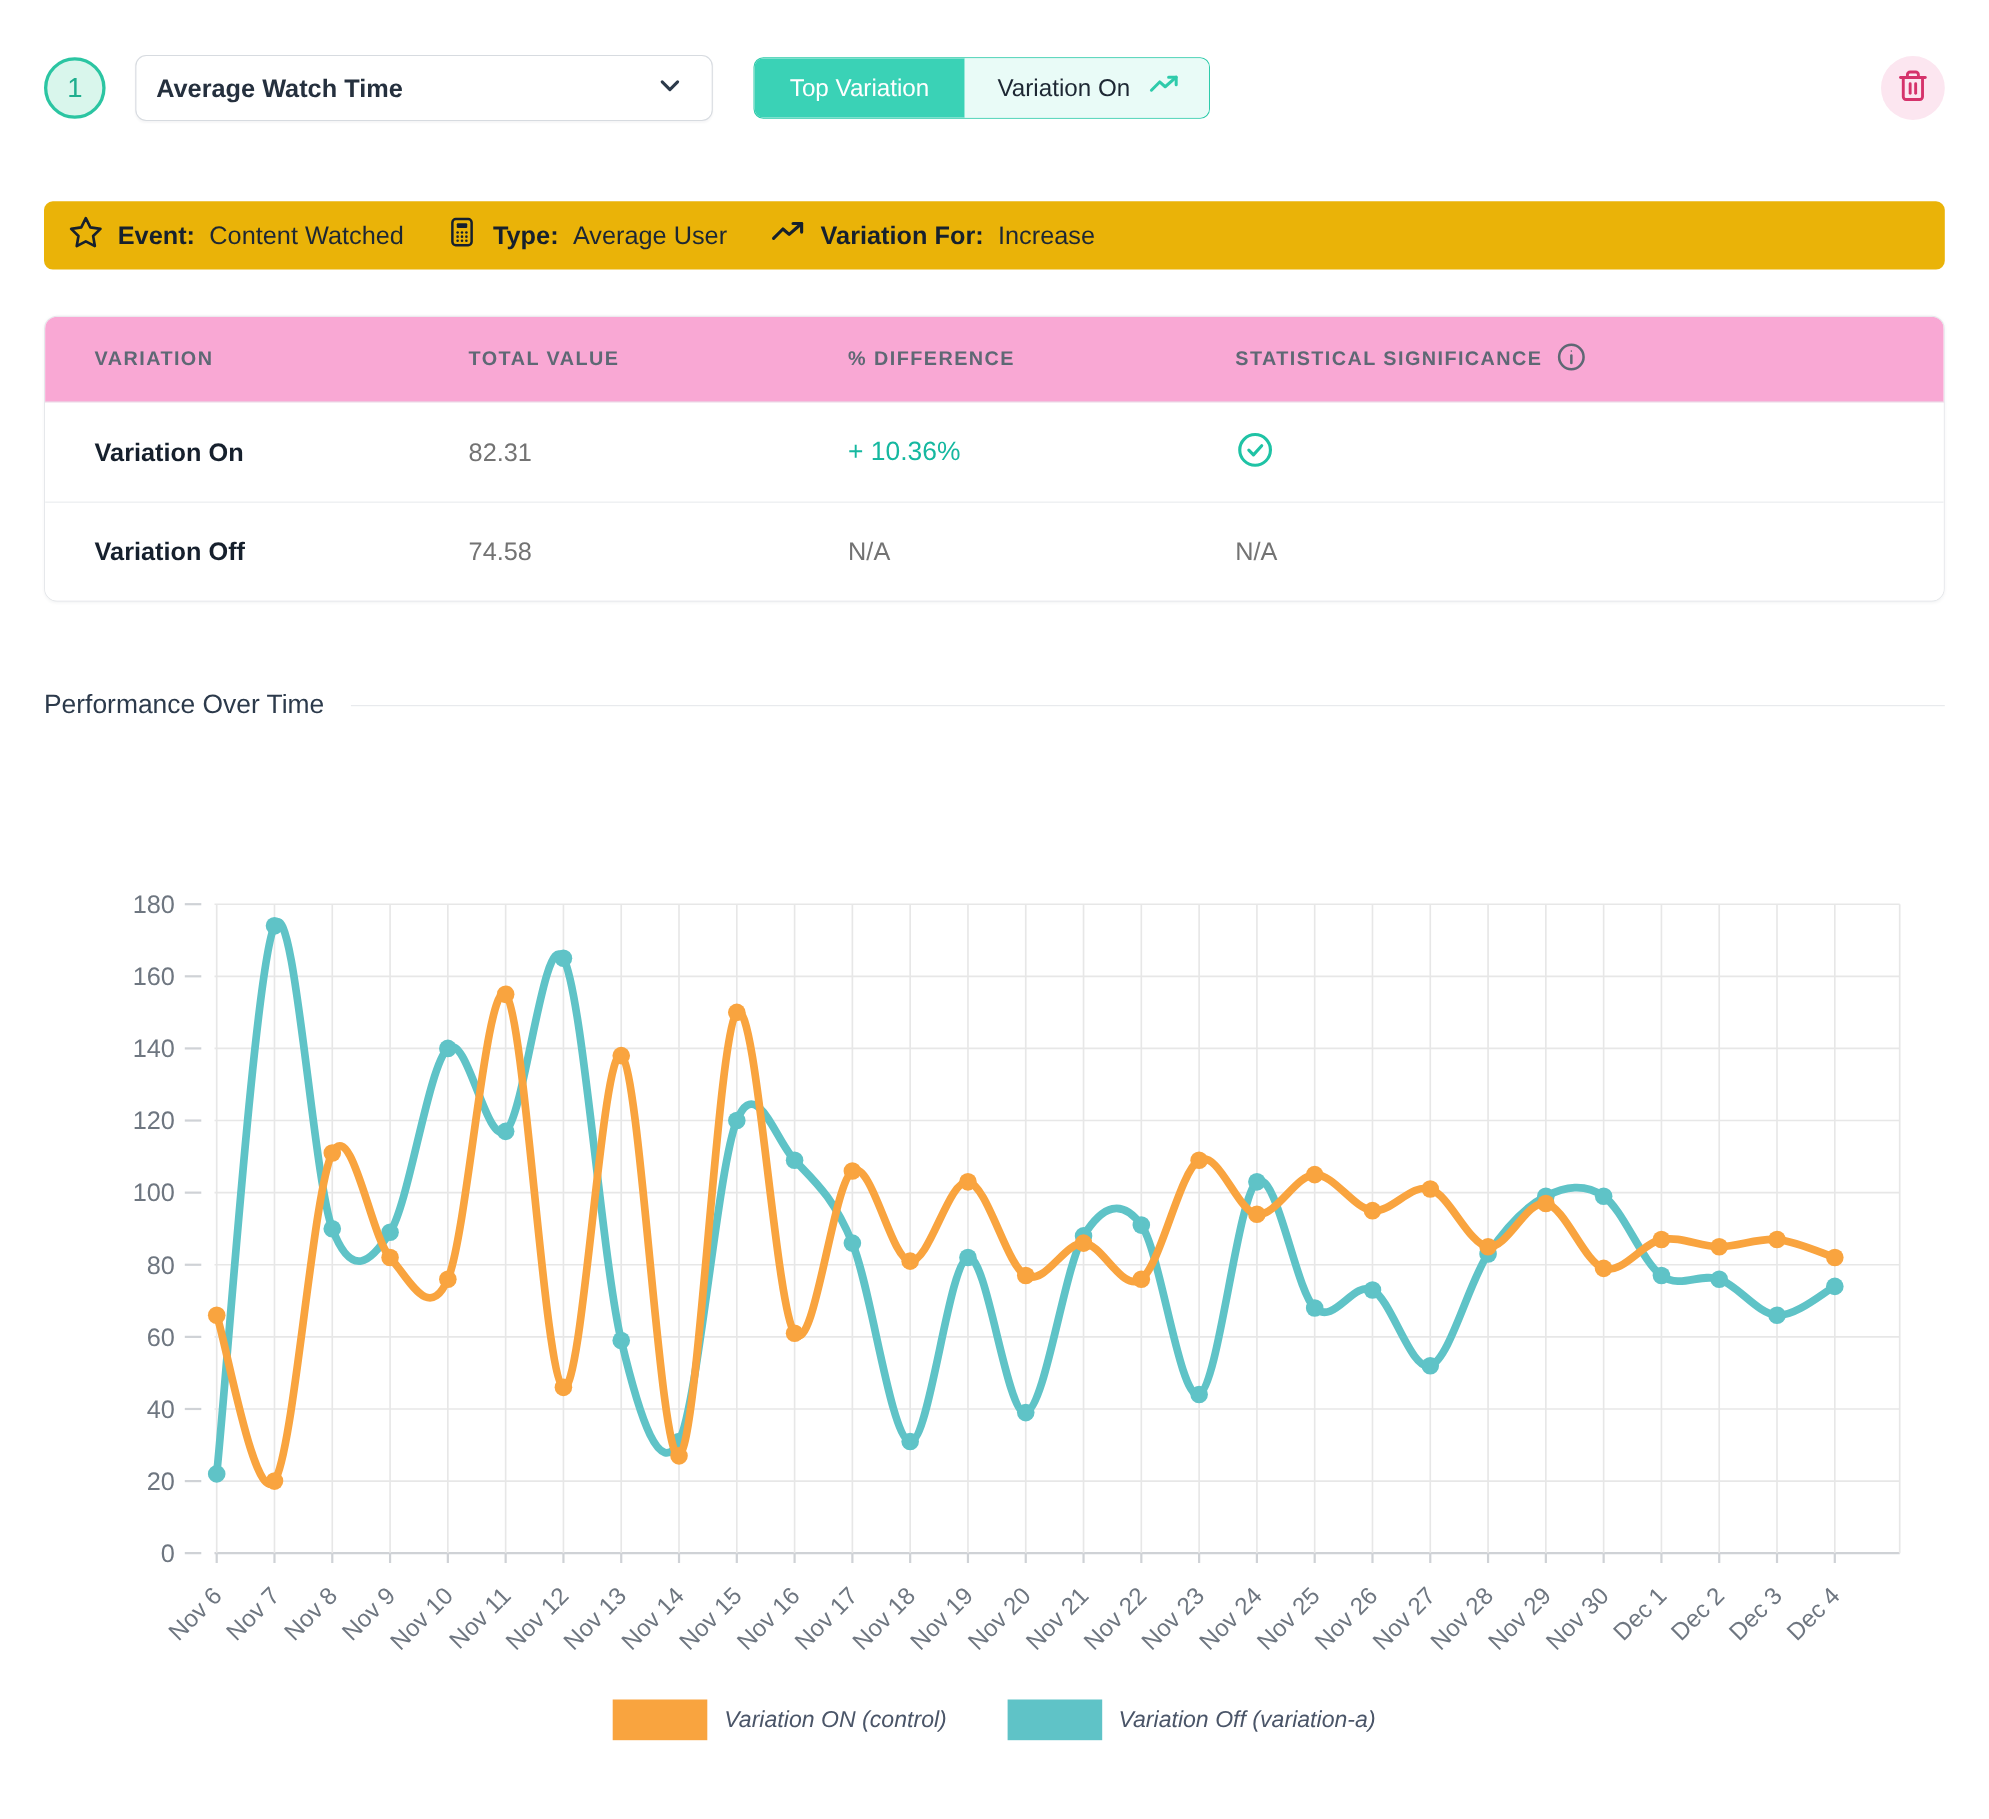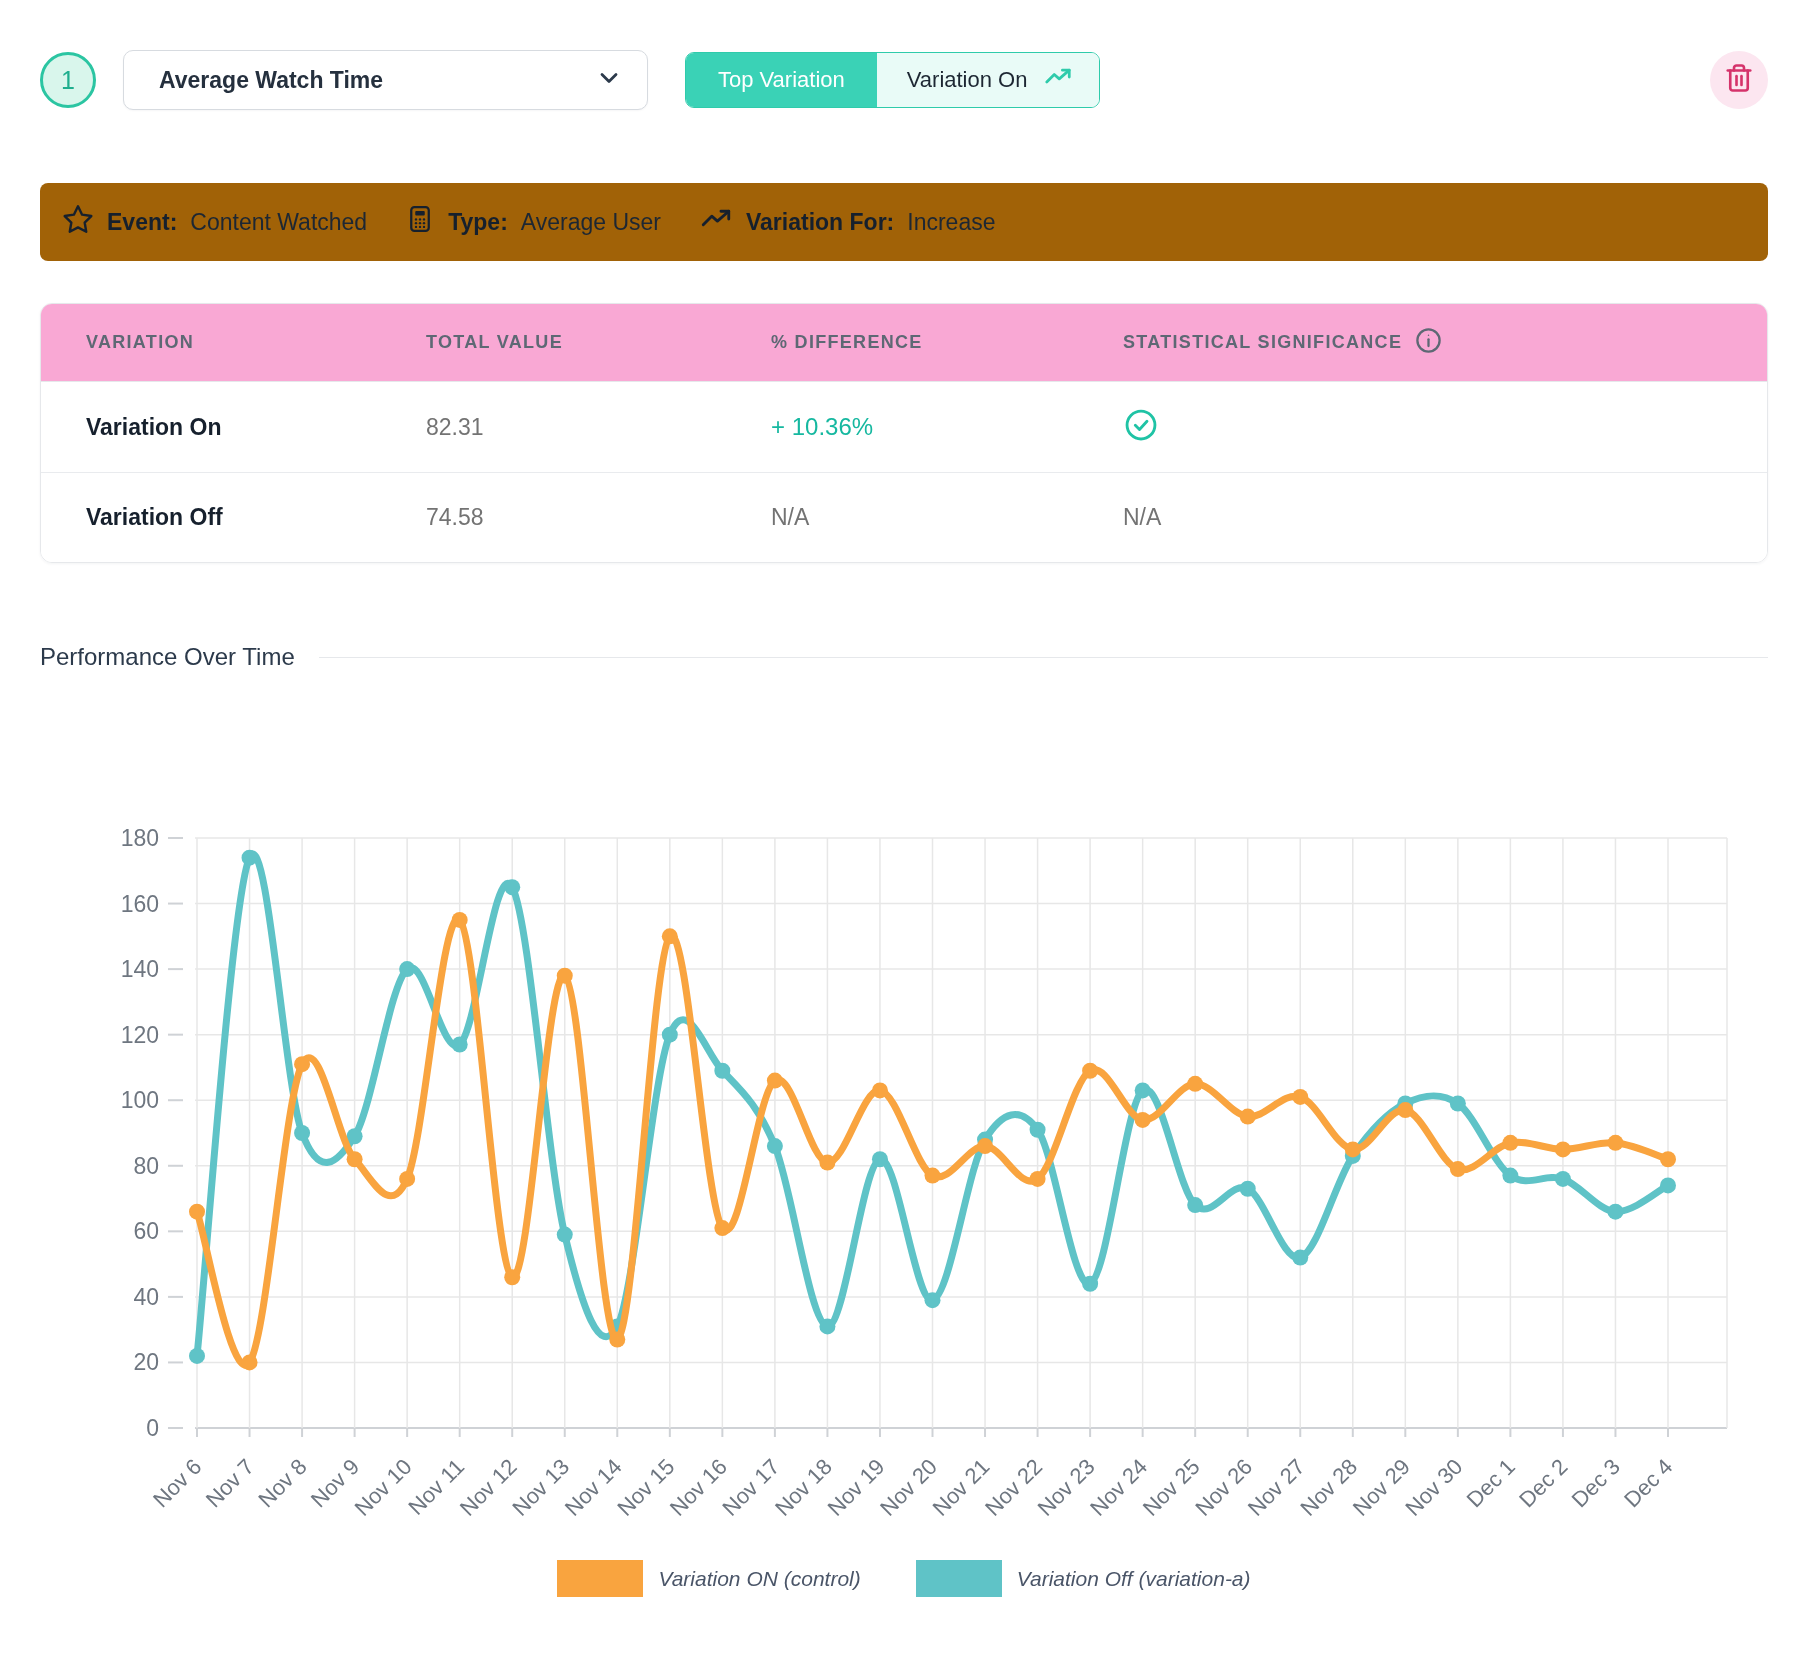--- a/index.html
+++ b/index.html
@@ -2,30 +2,30 @@
 <html><head>
 <meta charset="utf-8">
 <style>
   * { margin:0; padding:0; box-sizing:border-box; }
   html,body { width:1808px; height:1654px; background:#ffffff; font-family:"Liberation Sans", sans-serif; color:#1d2733; overflow:hidden; }
   .page { padding:50px 40px 0 40px; }
 
   
   .top-row { display:flex; align-items:center; height:60px; }
   .index-circle { width:56px; height:56px; border-radius:50%; background:#d9f6ec; border:3px solid #2bc5a2; color:#1fae8e; font-size:25px; display:flex; align-items:center; justify-content:center; flex:0 0 auto; }
-  .metric-select { margin-left:27px; width:525px; height:60px; border:1px solid #d7dbe0; border-radius:10px; background:#fff; display:flex; align-items:center; padding:0 24px 0 35px; box-shadow:0 1px 2px rgba(20,30,50,.04); cursor:pointer; }
+  .metric-select { margin-left:27px; width:525px; height:60px; border:1px solid #d7dbe0; border-radius:10px; background:#fff; display:flex; align-items:center; padding:0 24px 0 18px; box-shadow:0 1px 2px rgba(20,30,50,.04); cursor:pointer; }
   .metric-select .label { font-size:23px; font-weight:700; color:#25303e; flex:1; }
   .toggle { margin-left:37px; height:56px; display:flex; border:1px solid #2fcbab; border-radius:9px; overflow:hidden; }
   .toggle .seg-active { background:#3ad2b6; color:#ffffff; font-size:22px; font-weight:500; display:flex; align-items:center; justify-content:center; padding:0 32px; cursor:pointer; }
   .toggle .seg-inactive { background:#e9fbf7; color:#1d2733; font-size:22px; font-weight:500; display:flex; align-items:center; gap:16px; padding:0 26px 0 30px; cursor:pointer; }
   .spacer { flex:1; }
   .trash-btn { width:58px; height:58px; border-radius:50%; background:#fce6f0; display:flex; align-items:center; justify-content:center; cursor:pointer; }
 
   
-  .summary-bar { margin-top:73px; height:78px; background:#a16207; border-radius:8px; display:flex; align-items:center; padding:0 22px; font-size:23px; }
+  .summary-bar { margin-top:73px; height:62px; background:#eab308; border-radius:8px; display:flex; align-items:center; padding:0 22px; font-size:23px; }
   .summary-item { display:flex; align-items:center; gap:13px; }
   .summary-item + .summary-item { margin-left:38px; }
   .summary-item b { font-weight:700; color:#16202d; }
   .summary-item span.val { color:#1d2733; }
 
   
   .table-card { margin-top:42px; border:1px solid #e6e8eb; border-radius:12px; overflow:hidden; box-shadow:0 1px 3px rgba(20,30,50,.05); }
   .t-row { display:grid; grid-template-columns:340px 345px 352px 1fr; align-items:center; padding-left:45px; }
   .t-head { height:78px; background:#f9a8d4; border-bottom:1px solid #e6e8eb; }
   .t-head .th { font-size:18px; font-weight:600; letter-spacing:1.3px; color:#5e6874; display:flex; align-items:center; gap:12px; }

